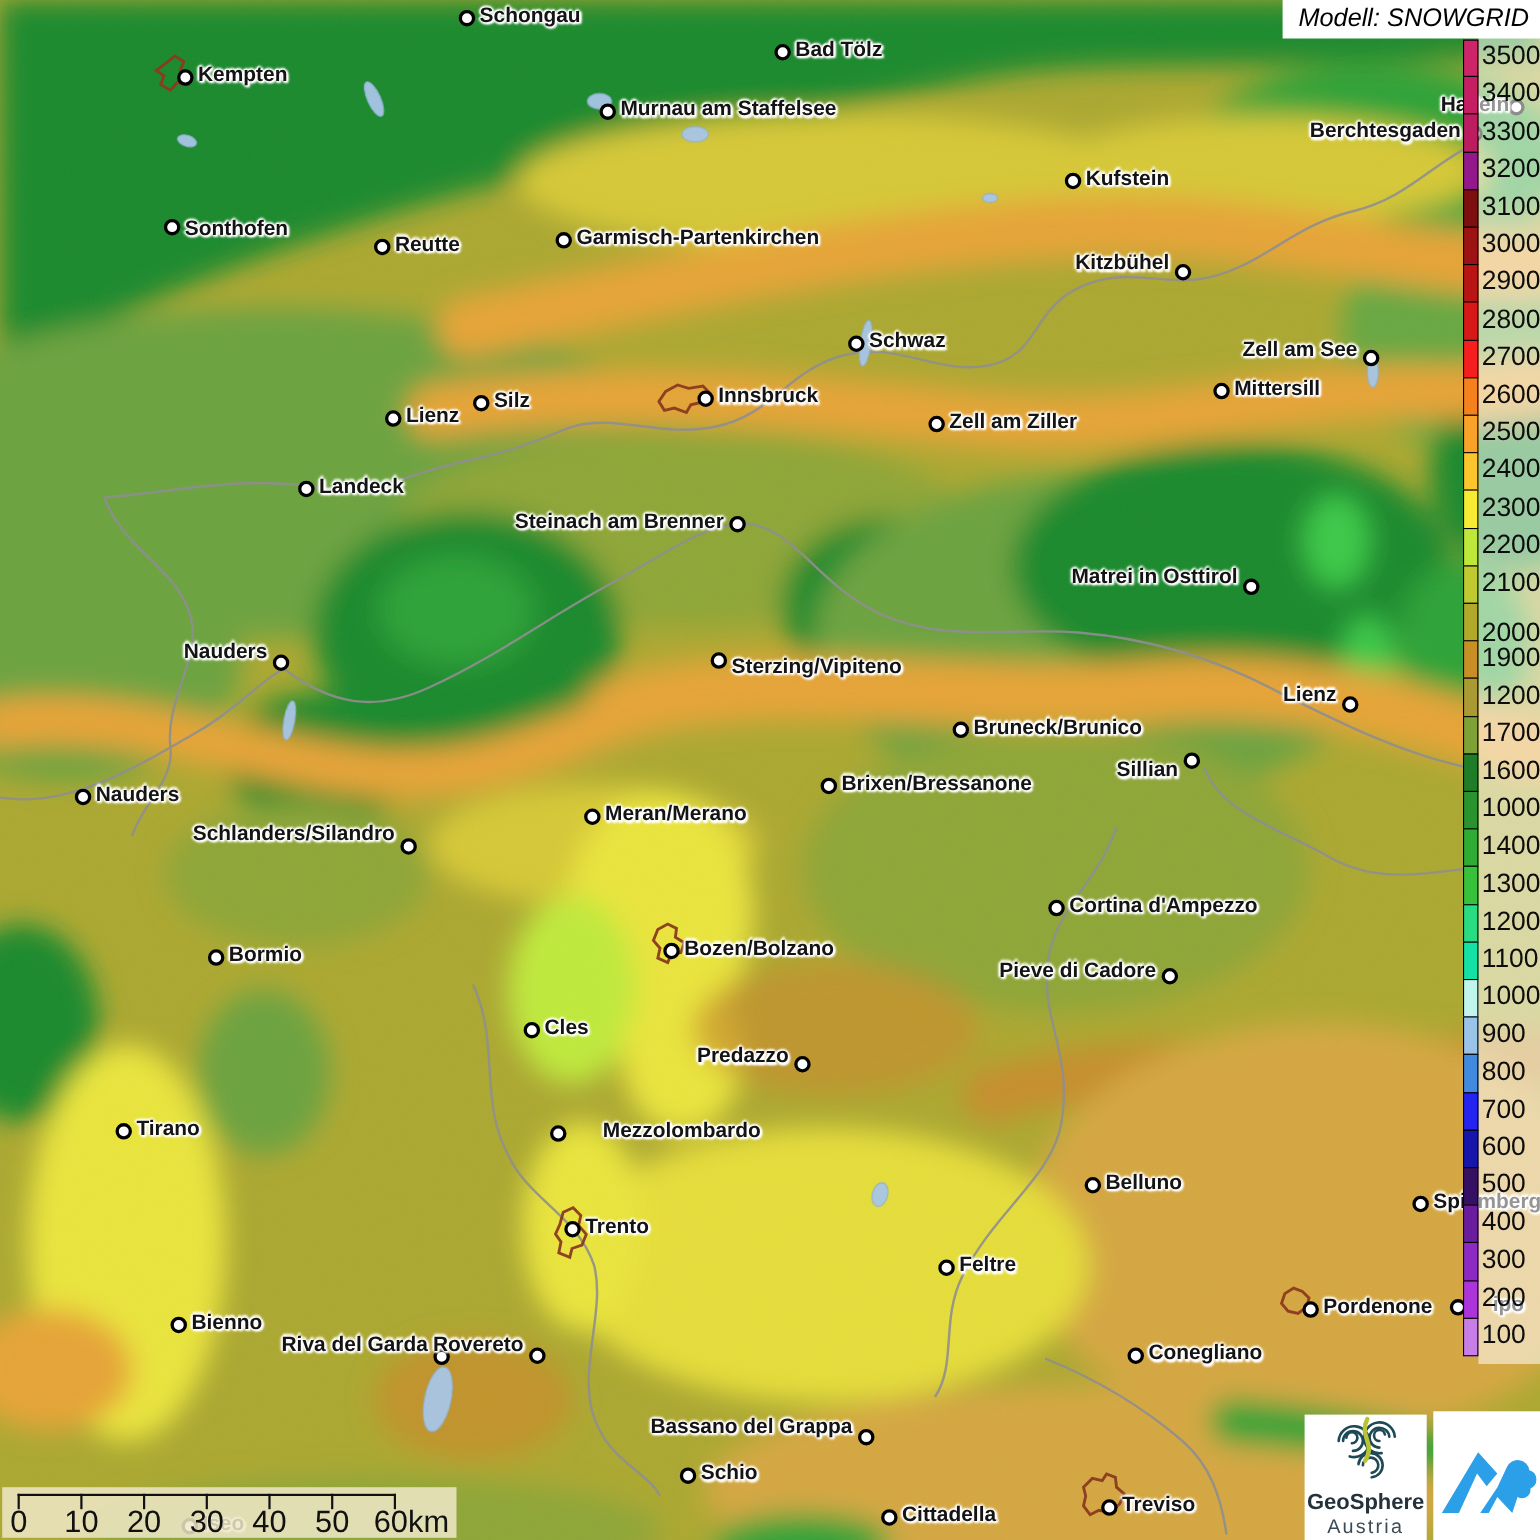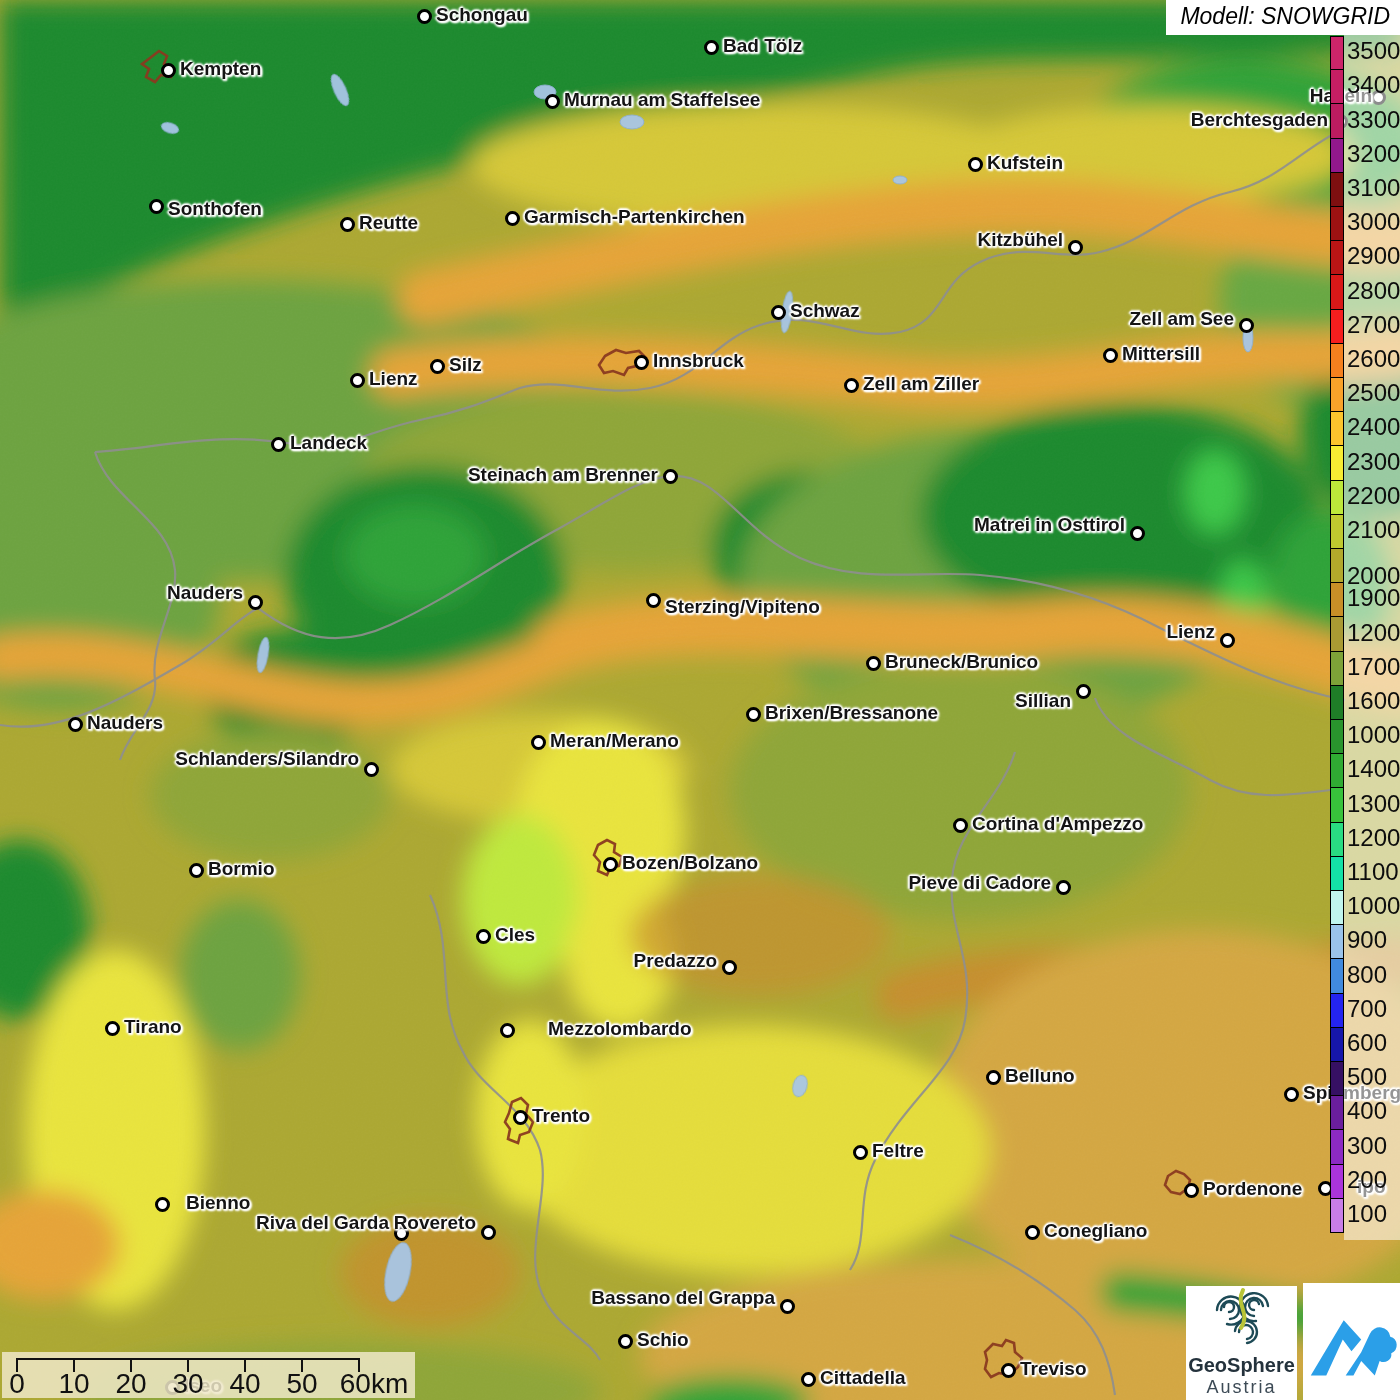--- a/index.html
+++ b/index.html
@@ -234,21 +234,21 @@
       <div class="clabel" style="color: rgb(20, 20, 20); top: 1094px; transform: translateY(-55%); left: 1303px;">Spilimbergo</div>
       <div class="dot" style="left: 512.5px; top: 1109.5px; background: rgb(255, 255, 255); border-color: rgb(0, 0, 0);"></div>
       <div class="clabel" style="color: rgb(20, 20, 20); top: 1117px; transform: translateY(-55%); left: 532px;">Trento</div>
       <div class="dot" style="left: 852.5px; top: 1144.5px; background: rgb(255, 255, 255); border-color: rgb(0, 0, 0);"></div>
       <div class="clabel" style="color: rgb(20, 20, 20); top: 1152px; transform: translateY(-55%); left: 872px;">Feltre</div>
       <div class="dot" style="left: 1183.5px; top: 1182.5px; background: rgb(255, 255, 255); border-color: rgb(0, 0, 0);"></div>
       <div class="clabel" style="color: rgb(20, 20, 20); top: 1190px; transform: translateY(-55%); left: 1203px;">Pordenone</div>
       <div class="dot" style="left: 1317.5px; top: 1180.5px; background: rgb(255, 255, 255); border-color: rgb(0, 0, 0);"></div>
       <div class="clabel" style="color: rgb(20, 20, 20); top: 1188px; transform: translateY(-55%); left: 1357px;">ipo</div>
       <div class="dot" style="left: 154.5px; top: 1196.5px; background: rgb(255, 255, 255); border-color: rgb(0, 0, 0);"></div>
-      <div class="clabel" style="color: rgb(20, 20, 20); top: 1204px; transform: translateY(-55%); left: 174px; margin-left: 12px;">Bienno</div>
+      <div class="clabel" style="color: rgb(20, 20, 20); top: 1204px; transform: translateY(-55%); left: 174px;">Bienno</div>
       <div class="dot" style="left: 393.5px; top: 1225.5px; background: rgb(255, 255, 255); border-color: rgb(0, 0, 0);"></div>
       <div class="clabel" style="color: rgb(20, 20, 20); top: 1224px; transform: translateY(-55%); right: 1011px;">Riva del Garda</div>
       <div class="dot" style="left: 480.5px; top: 1224.5px; background: rgb(255, 255, 255); border-color: rgb(0, 0, 0);"></div>
       <div class="clabel" style="color: rgb(20, 20, 20); top: 1224px; transform: translateY(-55%); right: 924px;">Rovereto</div>
       <div class="dot" style="left: 1024.5px; top: 1224.5px; background: rgb(255, 255, 255); border-color: rgb(0, 0, 0);"></div>
       <div class="clabel" style="color: rgb(20, 20, 20); top: 1232px; transform: translateY(-55%); left: 1044px;">Conegliano</div>
       <div class="dot" style="left: 779.5px; top: 1298.5px; background: rgb(255, 255, 255); border-color: rgb(0, 0, 0);"></div>
       <div class="clabel" style="color: rgb(20, 20, 20); top: 1299px; transform: translateY(-55%); right: 625px;">Bassano del Grappa</div>
       <div class="dot" style="left: 617.5px; top: 1333.5px; background: rgb(255, 255, 255); border-color: rgb(0, 0, 0);"></div>
       <div class="clabel" style="color: rgb(20, 20, 20); top: 1341px; transform: translateY(-55%); left: 637px;">Schio</div>

